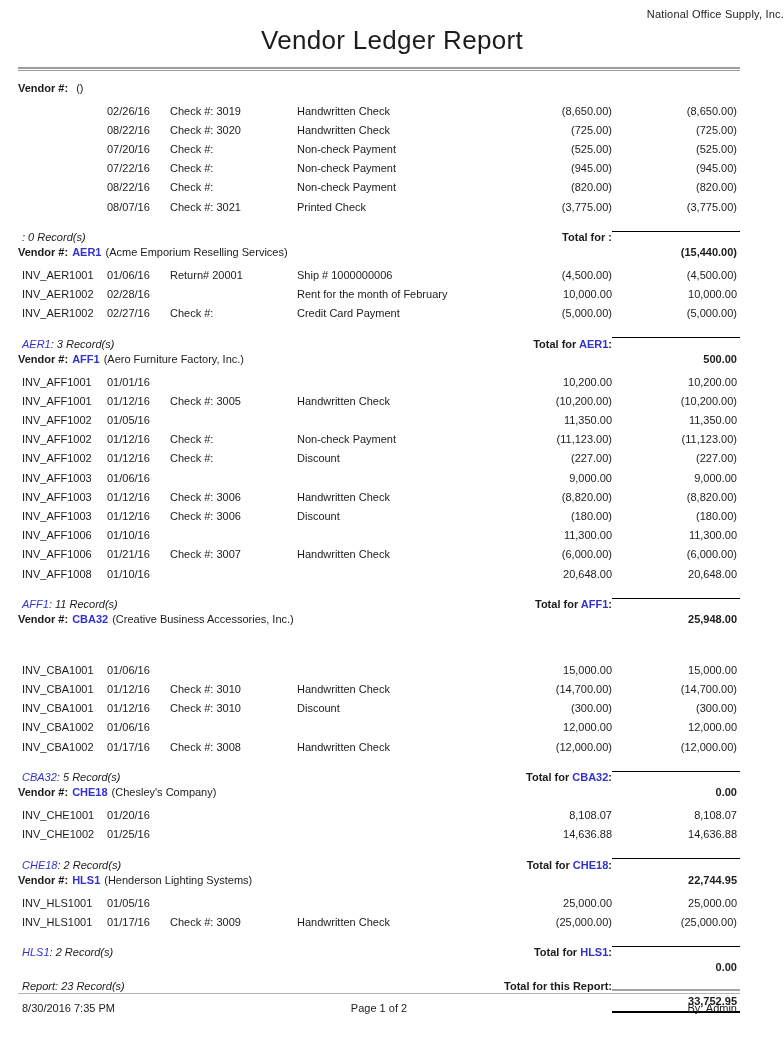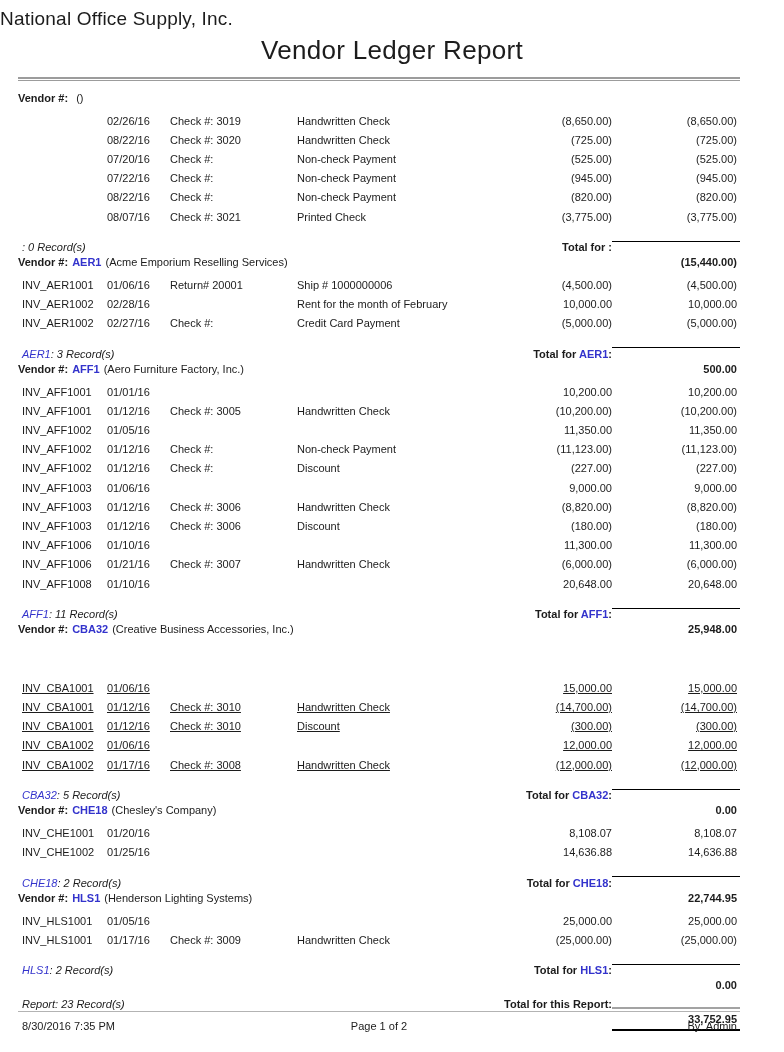--- a/index.html
+++ b/index.html
@@ -4,21 +4,21 @@
 <style>
   * { margin:0; padding:0; box-sizing:border-box; }
   html,body { background:#ffffff; }
   body {
     width:784px; height:1052px; overflow:hidden;
     font-family:"Liberation Sans", sans-serif;
     color:#1c1c1c; font-size:11px;
     position:relative;
   }
   .page { padding-top:8px; }
-  .company { text-align:left; font-size:19px; letter-spacing:.2px; }
+  .company { text-align:right; font-size:11px; letter-spacing:.2px; }
   .title  { text-align:center; font-size:26px; font-weight:400; margin-top:5px; letter-spacing:.3px; }
 
   .content { margin-left:18px; width:722px; }
 
   .double-rule {
     margin-top:11px;
     border-top:2px solid #9c9c9c;
     height:4px;
     border-bottom:1px solid #9c9c9c;
   }
@@ -51,21 +51,21 @@
 
   .summary { height:19.2px; }
   .records { grid-column:1 / span 4; padding-left:4px; font-style:italic; }
   .records .code-it { color:var(--blue, #3333cc); font-style:italic; }
   .total-label { grid-column:5; text-align:right; font-weight:bold; white-space:pre; }
   .total-label .vendor-code { margin:0; }
   .total-amount {
     grid-column:6; text-align:right; padding-right:3px; font-weight:bold;
     border-top:1px solid #000; height:100%; display:flex; align-items:center; justify-content:flex-end;margin-top:29px;
   }
-  .gap .rows { margin-top:40px;text-decoration:underline; }
+  .gap .rows { margin-top:32px; }
 
   .report-summary { margin-top:9px; }
   .report-summary .records { font-style:italic; }
   .report-summary .total-amount {
     border-top:2px solid #a3a3a3; border-bottom:2px solid #000;
     height:24px;
   }
   .report-summary .summary-grid { align-items:center; }
 
   .footer-rule { border-top:1px solid #b3b3b3; margin-top:14px; }

